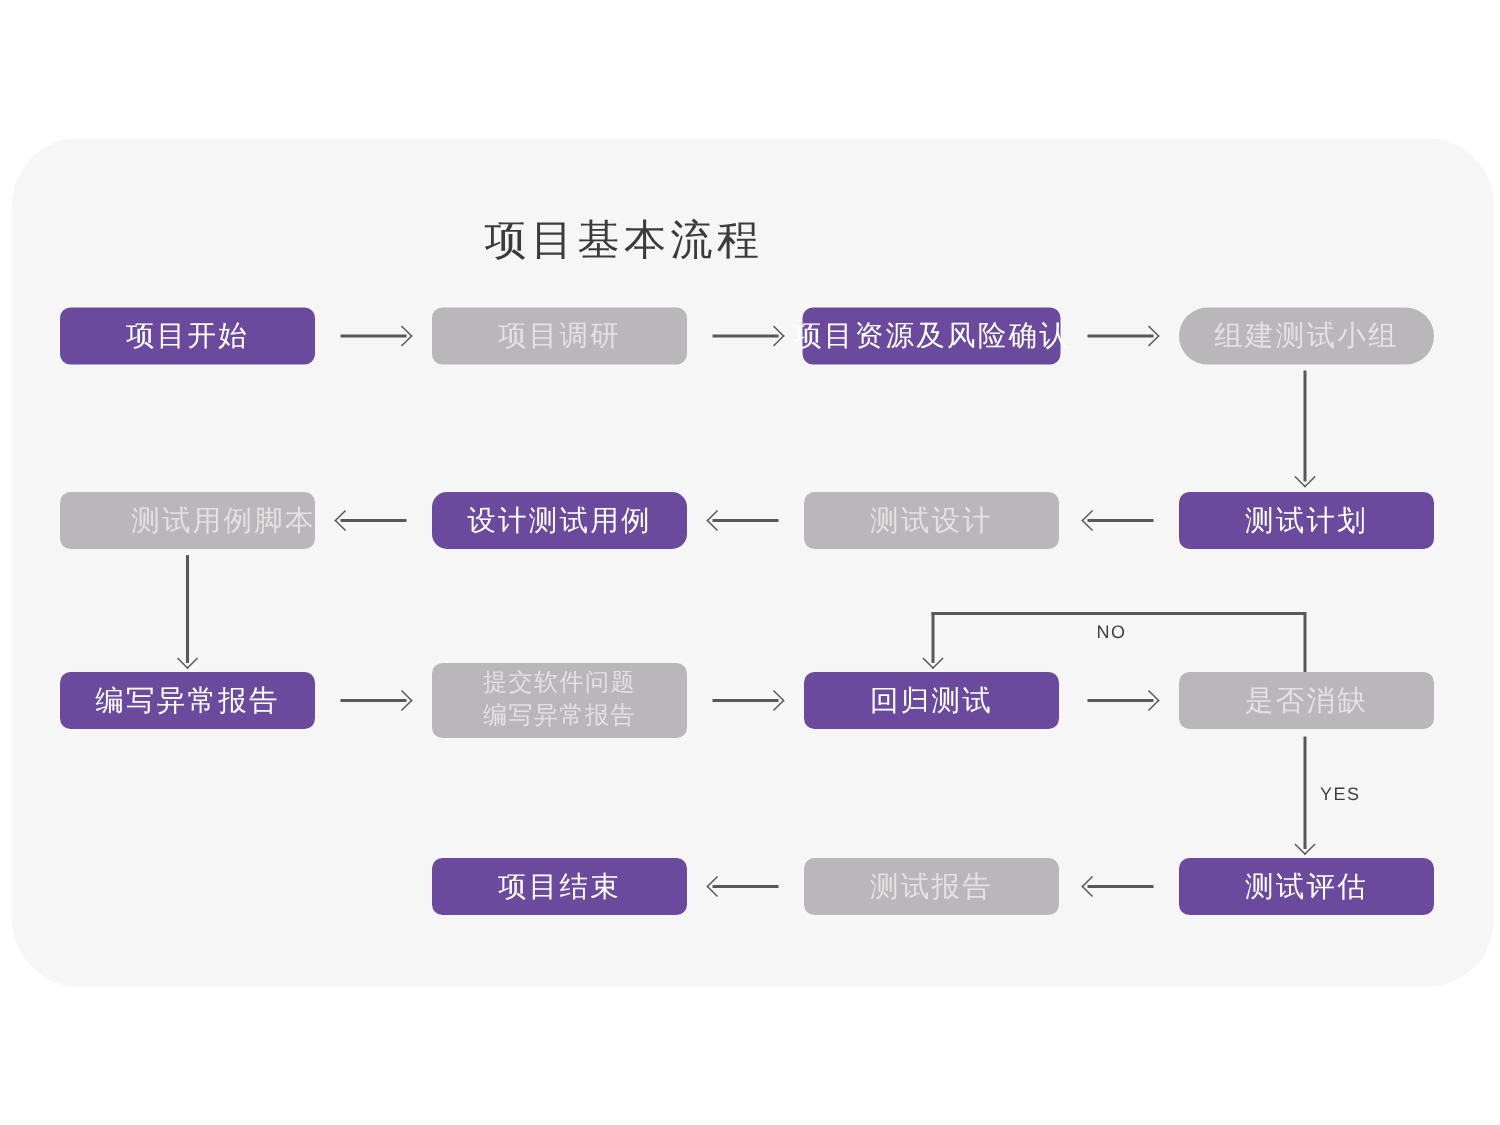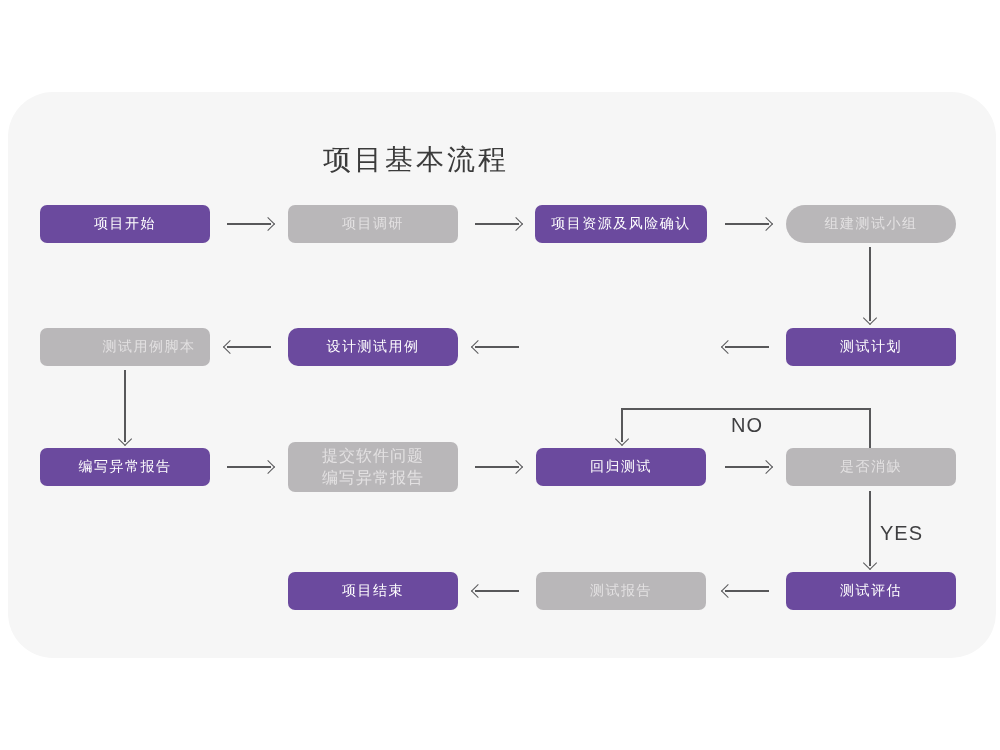--- a/index.html
+++ b/index.html
@@ -8,40 +8,40 @@
   #stage { position:relative; width:1000px; height:750px; }
 
   .card { position:absolute; left:8px; top:92px; width:988px; height:566px;
           background:var(--card_bg,#f6f6f6); border-radius:45px; }
 
   .title { position:absolute; left:0; top:141px; width:832px; text-align:center;
            font-size:28px; letter-spacing:3px; font-weight:500; color:#3b3b3b; }
 
   .node { position:absolute; width:170px; height:38px; border-radius:7px;
           display:flex; align-items:center; justify-content:center;
-          font-size:14px; letter-spacing:1.5px; white-space:nowrap; }
+          font-size:19px; letter-spacing:1.5px; white-space:nowrap; }
   .node.purple { background:var(--purple,#6b4a9e); color:#ffffff; }
   .node.gray   { background:var(--gray,#b9b7b9); color:#e3e1e2;text-align:right; }
   .node.tall   { height:50px; flex-direction:column; justify-content:center;
                  font-size:16px; letter-spacing:1px; line-height:1.4; }
 
   .arrow { position:absolute; background:var(--arrow,#58585a); }
   .arrow.h { height:1.5px; }
   .arrow.v { width:1.5px; }
   .arrow::after { content:""; position:absolute; width:9px; height:9px;
                   border:0 solid var(--arrow,#58585a); }
   .arrow.plain::after { content:none; }
   .arrow.right::after { right:-2px; top:50%; border-top-width:1.5px; border-right-width:1.5px;
                         transform:translateY(-50%) rotate(45deg); }
   .arrow.left::after  { left:-2px; top:50%; border-top-width:1.5px; border-left-width:1.5px;
                         transform:translateY(-50%) rotate(-45deg); }
   .arrow.down::after  { bottom:-2px; left:50%; border-bottom-width:1.5px; border-right-width:1.5px;
                         transform:translateX(-50%) rotate(45deg); }
 
-  .edge-label { position:absolute; font-size:20px; color:#3f3f41; letter-spacing:1px; }
+  .edge-label { position:absolute; font-size:12px; color:#3f3f41; letter-spacing:1px; }
 </style>
 </head>
 <body>
 
 <div id="stage">
 
   <div class="card"></div>
 
   <div class="title">项目基本流程</div>
 
@@ -52,20 +52,21 @@
   <div class="node purple" style="left:535px; top:205px; width:172px;text-align:center;">项目资源及风险确认</div>
   <div class="arrow h right" style="left:725px; top:223px; width:44px;"></div>
   <div class="node gray" style="left:786px; top:205px;border-radius:19px;">组建测试小组</div>
 
   <div class="arrow v down" style="left:869px; top:247px; height:74px;"></div>
 
   <div class="node gray" style="left:40px;  top:328px;padding-left:48px;">测试用例脚本</div>
   <div class="arrow h left" style="left:227px; top:346px; width:44px;"></div>
   <div class="node purple" style="left:288px; top:328px;border-radius:10px;">设计测试用例</div>
   <div class="arrow h left" style="left:475px; top:346px; width:44px;"></div>
+  <div class="node gray" style="left:536px; top:328px;">测试设计</div>
   <div class="arrow h left" style="left:725px; top:346px; width:44px;"></div>
   <div class="node purple" style="left:786px; top:328px;">测试计划</div>
 
   <div class="arrow v down" style="left:124px; top:370px; height:72px;"></div>
 
   <div class="arrow h plain" style="left:621px; top:408px; width:249px;"></div>
   <div class="arrow v down" style="left:621px; top:408px; height:34px;"></div>
   <div class="arrow v plain" style="left:869px; top:408px; height:40px;"></div>
   <div class="edge-label" style="left:731px; top:414px;">NO</div>
 

